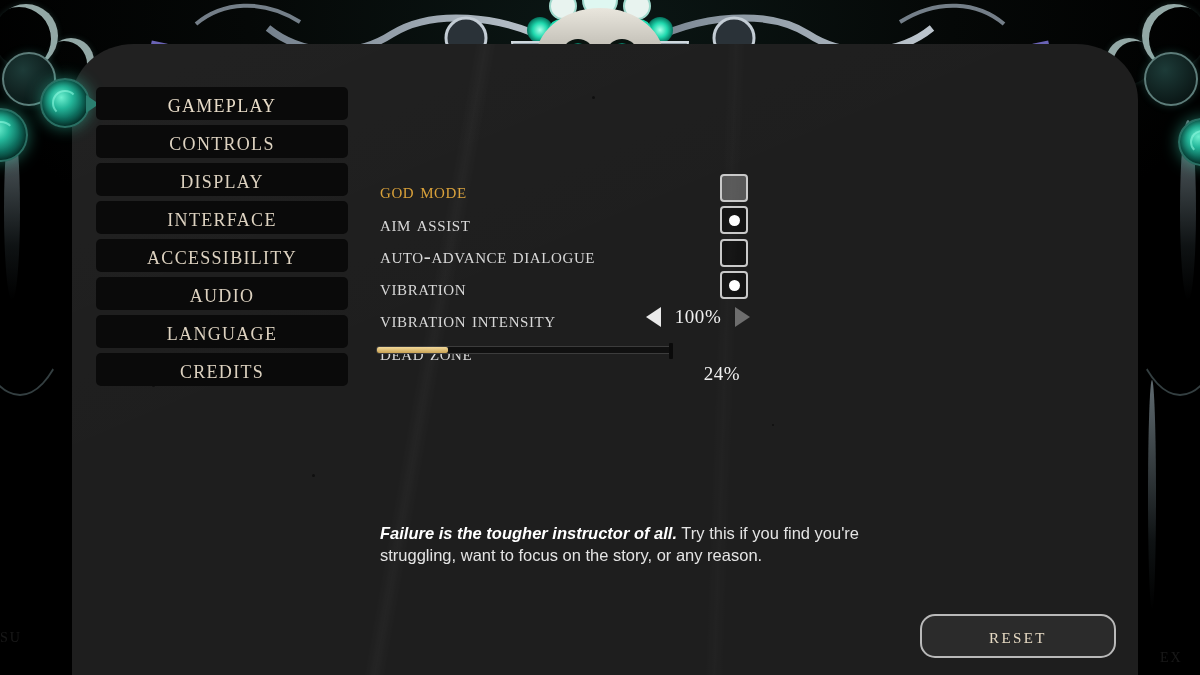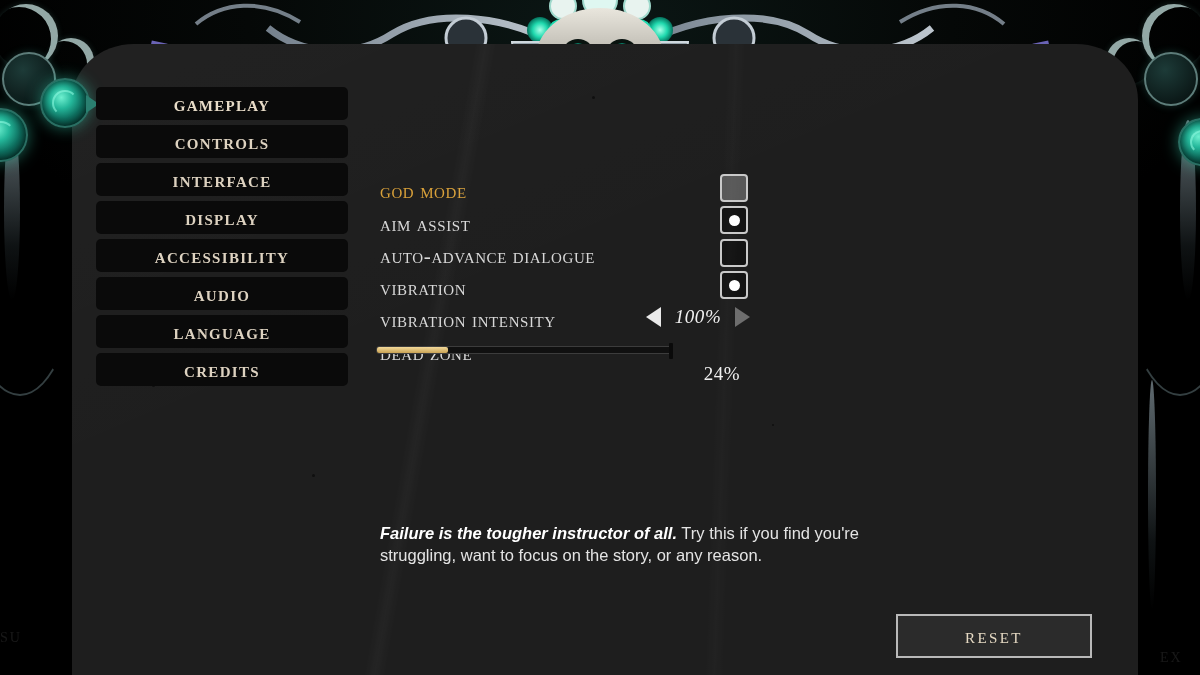--- a/index.html
+++ b/index.html
@@ -82,25 +82,25 @@
   #sidebar { position:absolute; left:24px; top:43px; width:252px; }
   .nav-btn {
     position:relative;
     height:33px; margin-bottom:5px;
     background:#0a0a0a;
     border-radius:5px;
     display:flex; align-items:center; justify-content:center;
     cursor:pointer;
   }
   .nav-btn span {
-    font-size:22px; letter-spacing:1.3px;
+    font-size:25px; letter-spacing:1.3px;
     color:#ddd2c0;
     font-variant:small-caps; text-transform:lowercase;
     font-family:"Liberation Serif", serif;
-    font-weight:700;
+    font-weight:400;
     white-space:nowrap;
   }
   .nav-btn.selected span { color:#e8dcc8; }
 
   
   #nav-selector {
     position:absolute; left:-56px; top:-9px;
     width:50px; height:50px;
   }
   #nav-selector .arrow {
@@ -147,21 +147,21 @@
   }
   .checkbox.checked .dot { display:block; }
 
   
   .stepper { display:flex; align-items:center; gap:9px; margin-right:250px; }
   .tri { width:0; height:0; cursor:pointer; }
   .tri.left  { border-top:10px solid transparent; border-bottom:10px solid transparent; border-right:15px solid #e9e9e9; }
   .tri.right { border-top:10px solid transparent; border-bottom:10px solid transparent; border-left:15px solid #6e6e6e; }
   .stepper-value {
     font-size:19px; color:#f0f0f0; min-width:56px; text-align:center;
-    font-family:"Liberation Serif", serif; letter-spacing:.6px;font-style:italic;
+    font-family:"Liberation Serif", serif; letter-spacing:.6px;
   }
 
   
   .slider-wrap { display:flex; align-items:center; margin-right:250px; }
   .slider-track {
     position:relative;
     width:296px; height:8px;
     background:#101010;
     border:1px solid #3c3c3c;
     border-radius:3px;
@@ -189,25 +189,25 @@
   }
   #desc-body {
     margin-top:29px;
     font-size:16.5px; color:#e4e4e4; line-height:1.33;
     font-family:"Liberation Sans", sans-serif;
   }
   #desc-em { font-weight:bold; font-style:italic; color:#fff; }
 
   
   #reset-button {
-    position:absolute; left:824px; top:570px;
+    position:absolute; left:848px; top:570px;
     width:196px; height:44px;
     background:#2b2b2b;
     border:2px solid #b9b9b9;
-    border-radius:0;
+    border-radius:15px;
     display:flex; align-items:center; justify-content:center;
     cursor:pointer;
   }
   #reset-button span {
     font-size:21px; letter-spacing:2.4px; color:#e5d9c3;
     font-variant:small-caps; text-transform:lowercase;
     font-family:"Liberation Serif", serif;
   }
 
   
@@ -340,24 +340,24 @@
         <div class="arrow"></div>
       </div>
 
     <div class="nav-btn selected">
           <span>Gameplay</span>
         </div>
         <div class="nav-btn">
           <span>Controls</span>
         </div>
         <div class="nav-btn">
+          <span>Display</span>
+        </div>
+        <div class="nav-btn">
           <span>Interface</span>
-        </div>
-        <div class="nav-btn">
-          <span>Display</span>
         </div>
         <div class="nav-btn">
           <span>Accessibility</span>
         </div>
         <div class="nav-btn">
           <span>Audio</span>
         </div>
         <div class="nav-btn">
           <span>Language</span>
         </div>

